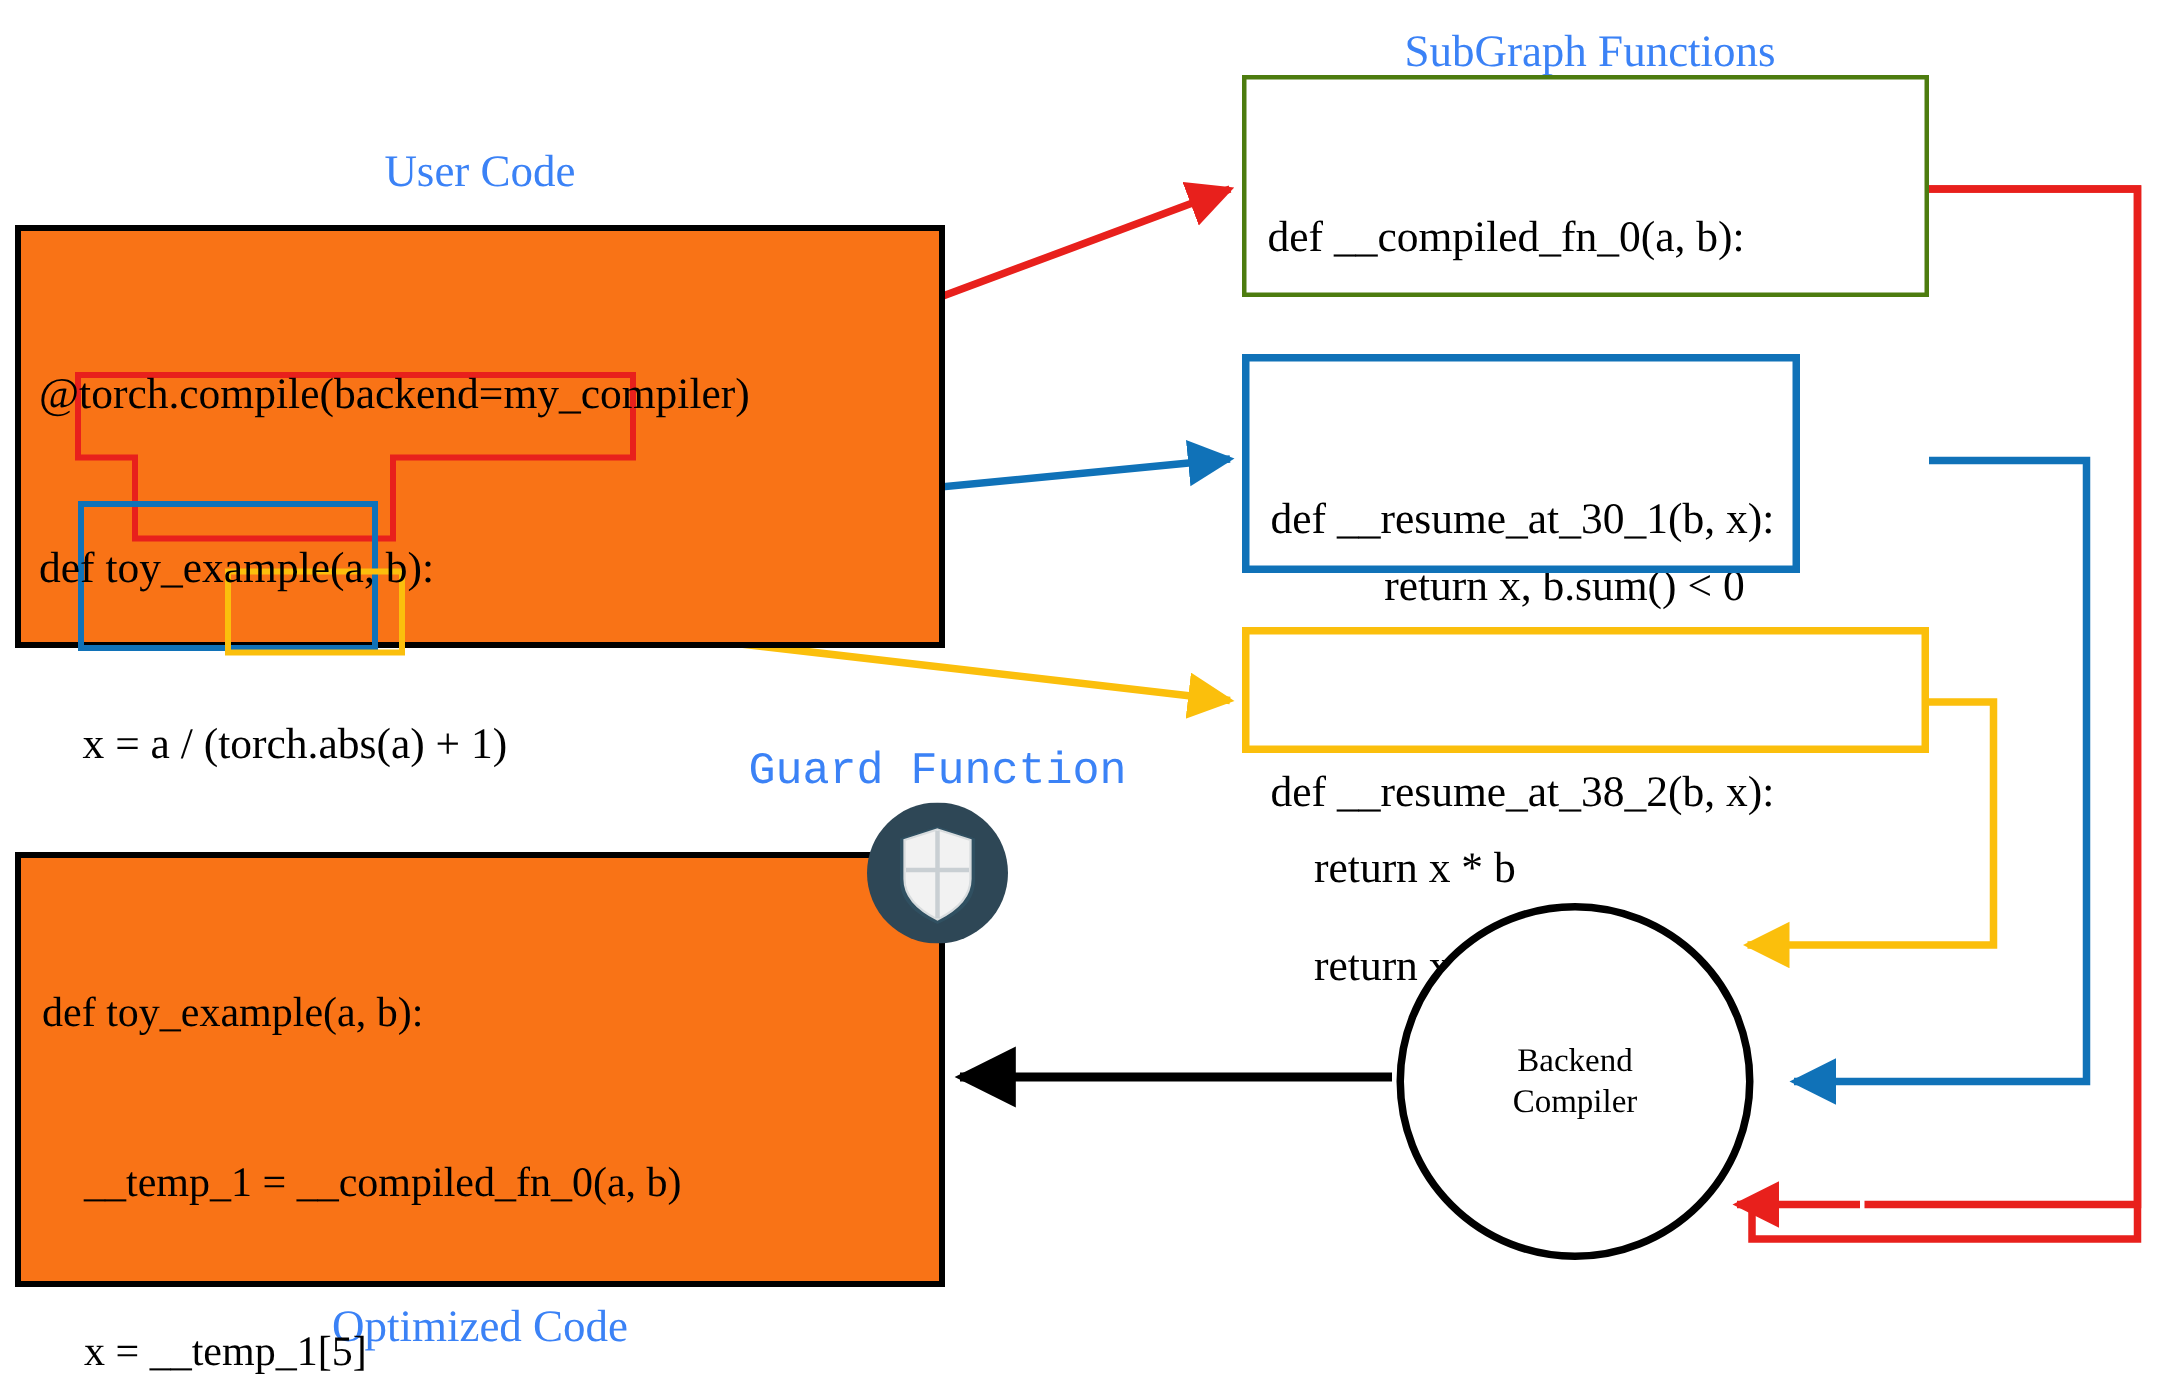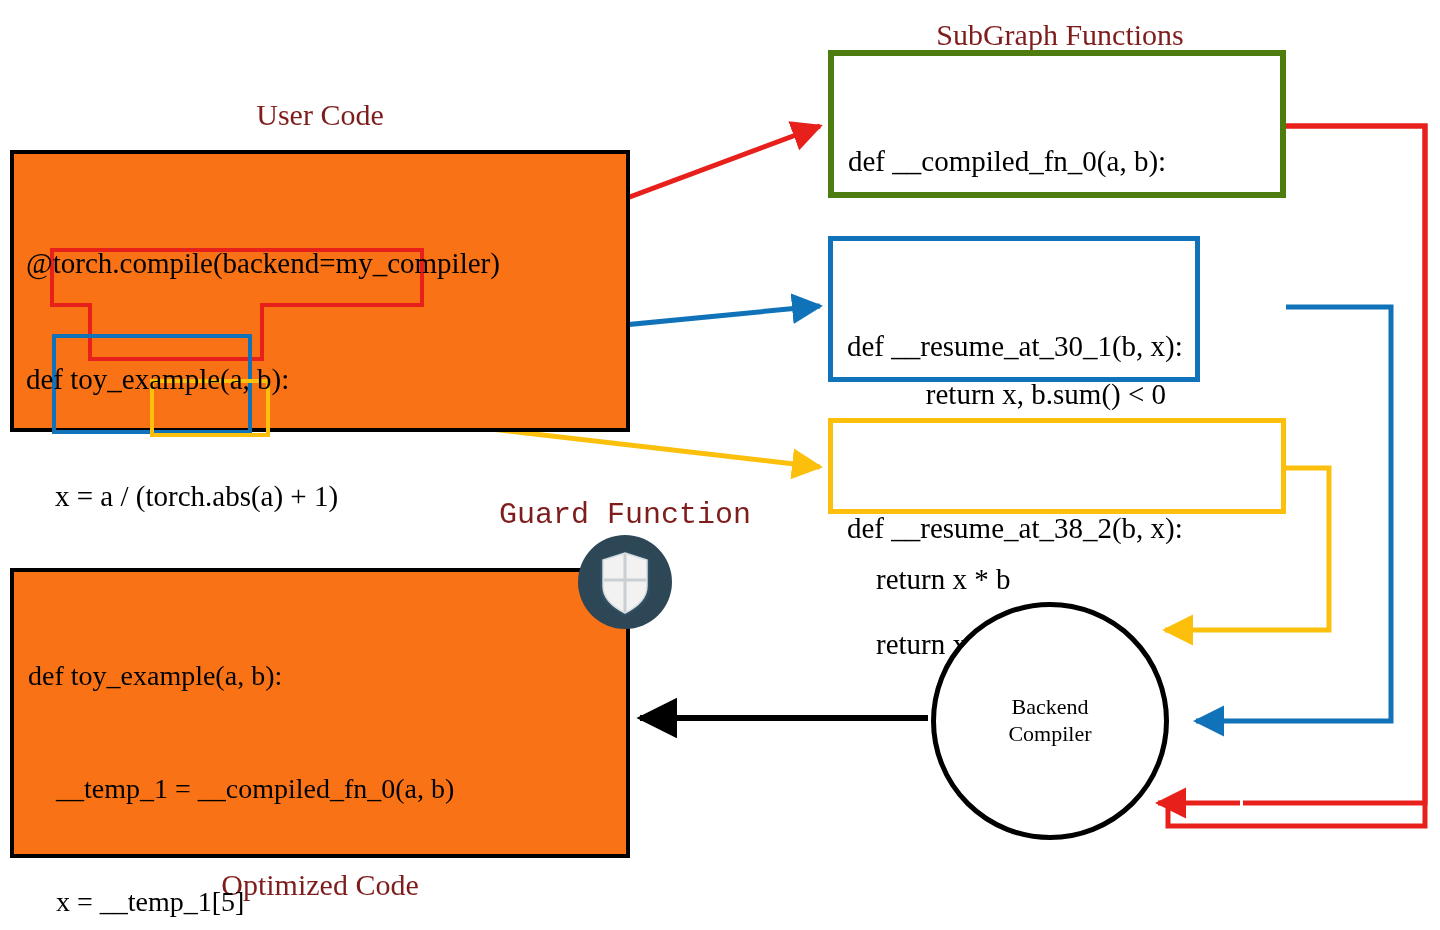--- a/index.html
+++ b/index.html
@@ -21,21 +21,21 @@
     left: 0;
     top: 0;
     width: 1440px;
     height: 930px;
     pointer-events: none;
   }
   .caption {
     position: absolute;
     font-family: "Liberation Serif", "DejaVu Serif", serif;
     font-size: 30px;
-    color: #7f1d1d;
+    color: #3b82f6;
     white-space: nowrap;
     text-align: center;
   }
   .codebox {
     position: absolute;
     box-sizing: border-box;
     background: #f97316;
   }
   .code {
     font-family: "Liberation Serif", "DejaVu Serif", serif;
@@ -78,29 +78,29 @@
     box-sizing: border-box;
     background: #ffffff;
   }
   .sub-box .code {
     position: absolute;
     left: 14px;
     top: 8px;
   }
   #sub-box-0 {
     left: 828px; top: 50px; width: 458px; height: 148px;
-    border: 6px solid #4d7c0f;
+    border: 3px solid #4d7c0f;
     text-align: right;
   }
   #sub-box-1 {
     left: 828px; top: 236px; width: 372px; height: 146px;
     border: 5px solid #1072B8;
   }
   #sub-box-2 {
-    left: 828px; top: 418px; width: 458px; height: 96px;
+    left: 828px; top: 418px; width: 458px; height: 84px;
     border: 5px solid #FBBF0C;
     padding-left: 20px;
   }
   
   #cap-user-code   { left: 130px;  top: 98px;  width: 380px; }
   #cap-subgraph    { left: 860px;  top: 18px;  width: 400px; }
   #cap-guard       { left: 480px;  top: 498px; width: 290px; font-family: Liberation Mono, monospace; }
   #cap-optimized   { left: 100px;  top: 868px; width: 440px; }
   #cap-compile     { left: 860px;  top: 862px; width: 400px; }
   

